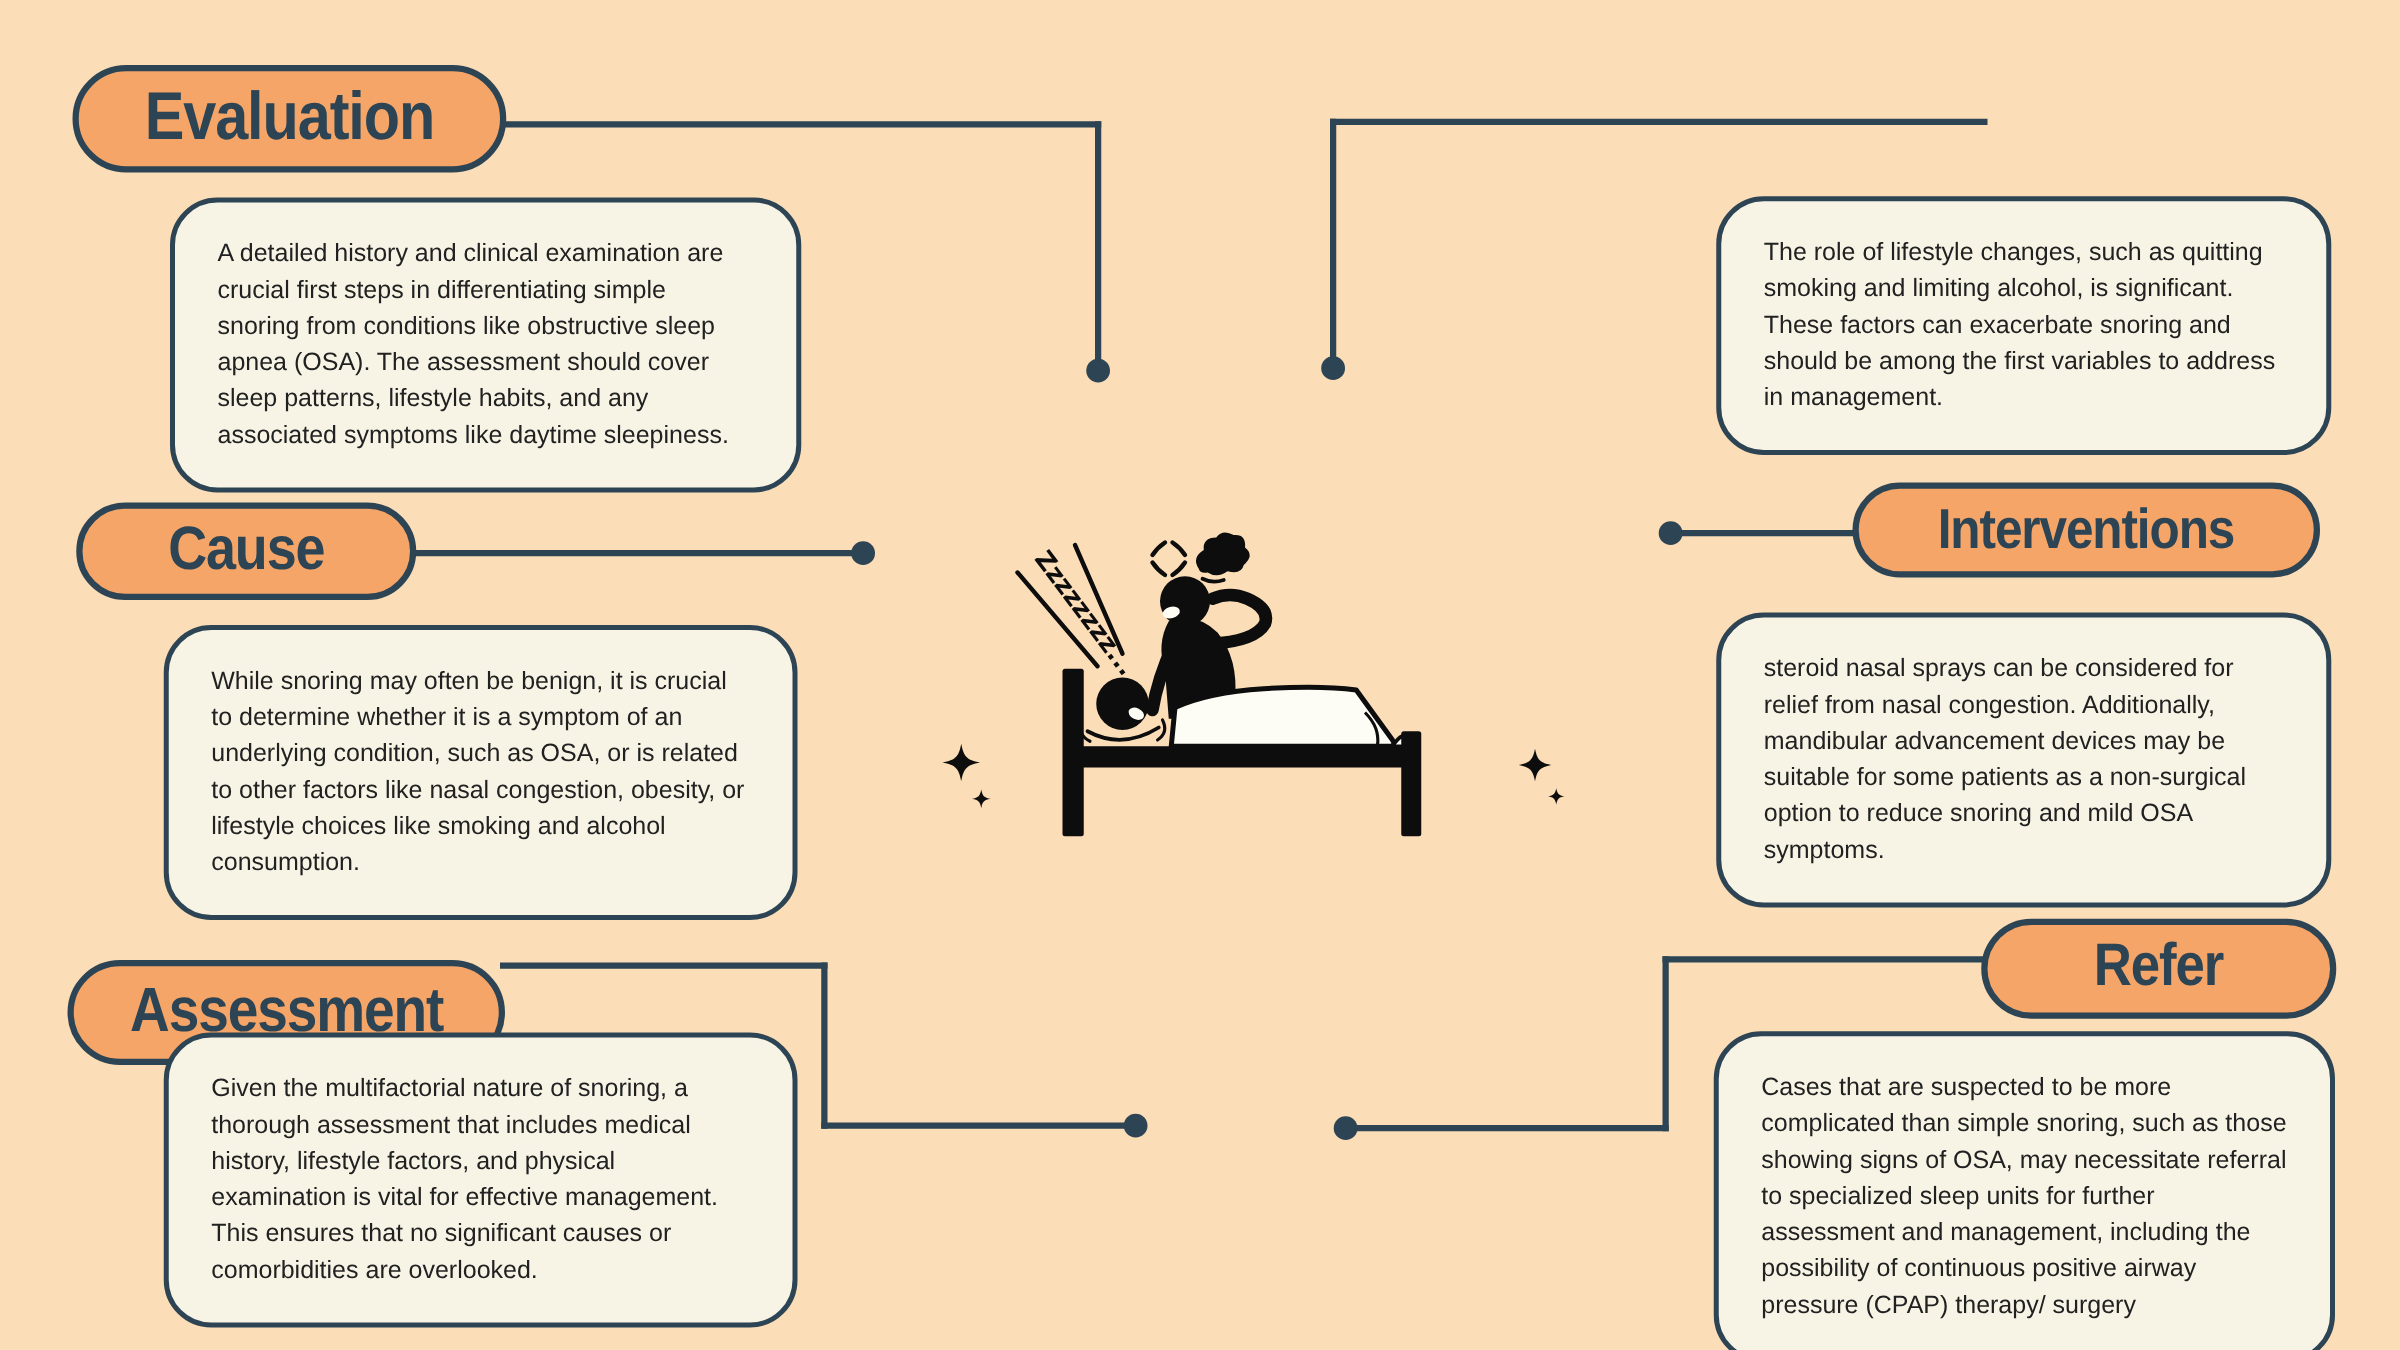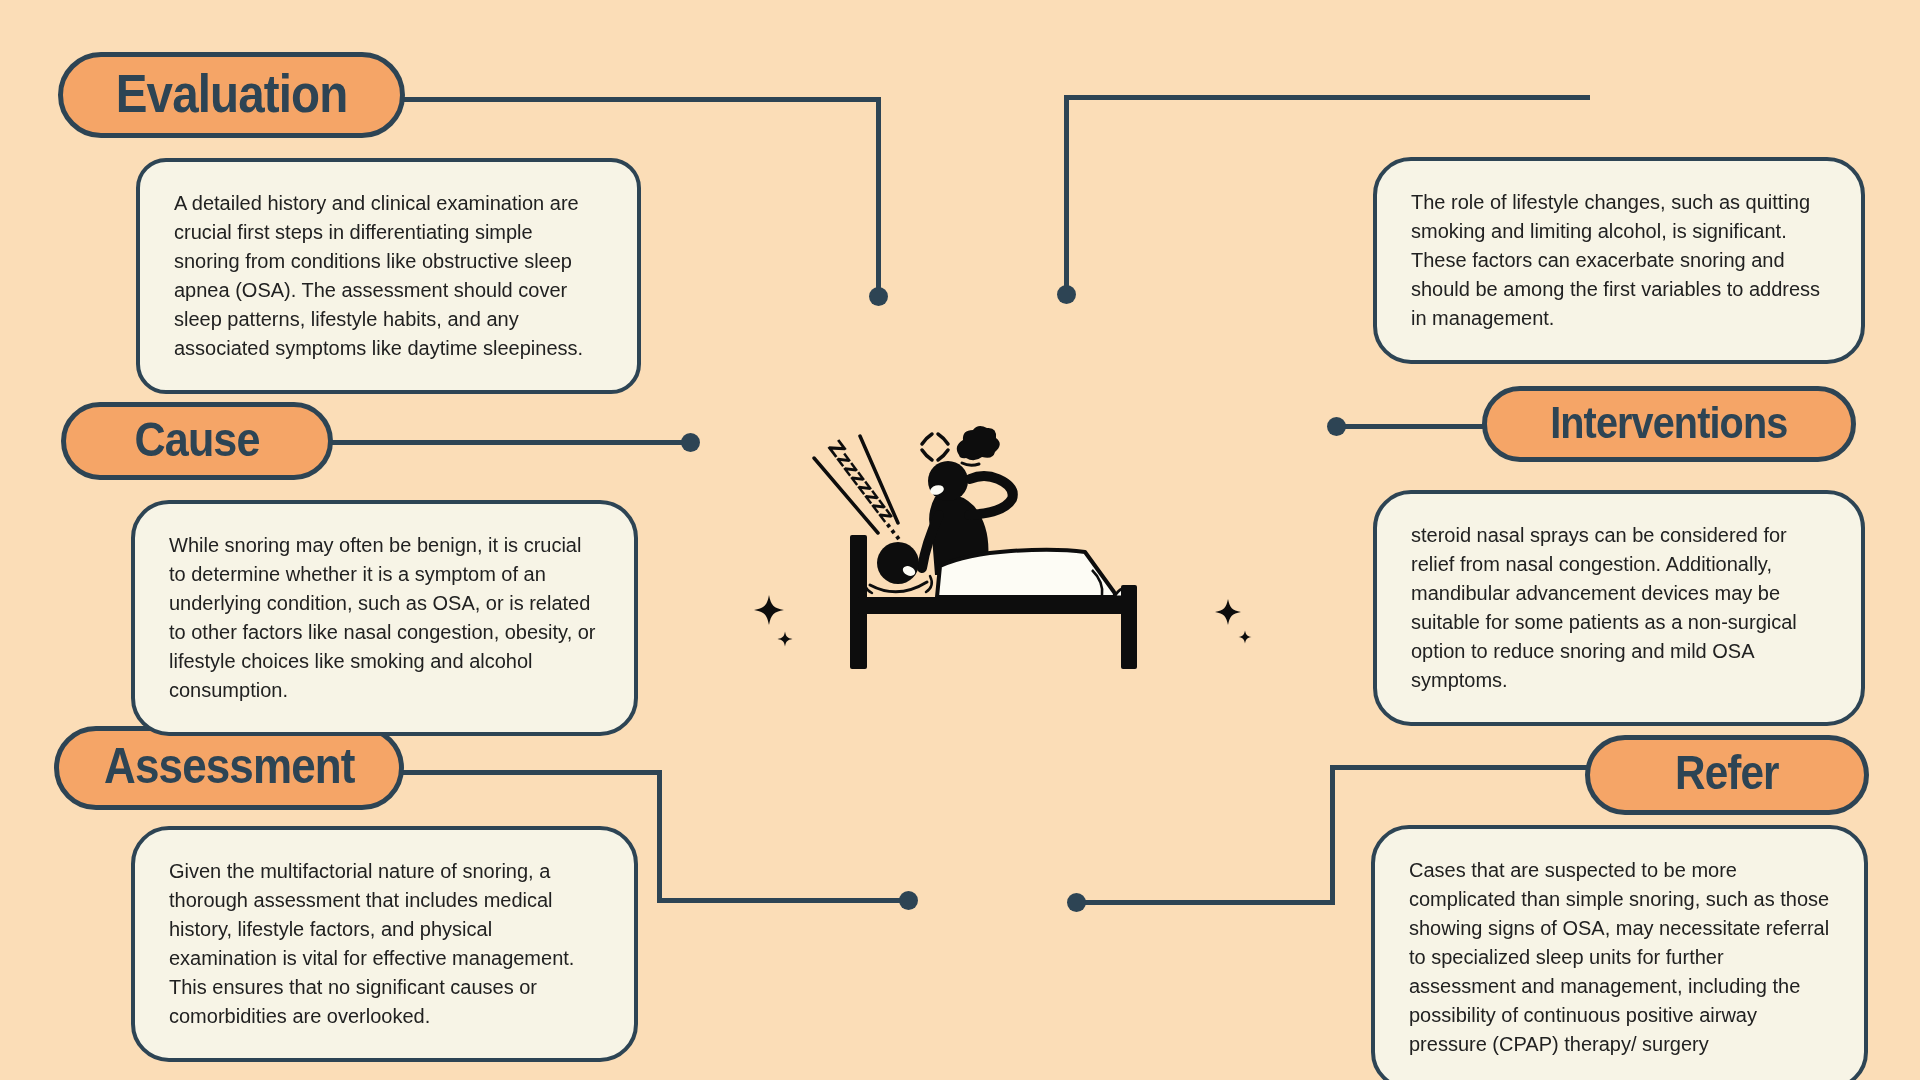--- a/index.html
+++ b/index.html
@@ -29,24 +29,24 @@
     border-radius:38px;padding:27px 34px;color:var(--ink);
     font-size:20px;line-height:1.45;
   }
   .line{position:absolute;background:var(--navy);}
   .dot{position:absolute;width:19px;height:19px;border-radius:50%;background:var(--navy);}
 
   #pill-evaluation{left:22px;top:52px;width:347px;height:86px;font-size:54px;}
   #pill-lifestyle{left:1552px;top:58px;width:276px;height:82px;font-size:49px;border-color:#131313;}
   #pill-cause{left:25px;top:402px;width:272px;height:78px;font-size:49px;justify-content:center;}
   #pill-interventions{left:1446px;top:386px;width:374px;height:76px;font-size:45px;align-items:center;}
-  #pill-assessment{left:18px;top:726px;width:350px;height:84px;font-size:50px;}
+  #pill-assessment{left:18px;top:768px;width:350px;height:84px;font-size:50px;}
   #pill-refer{left:1549px;top:735px;width:284px;height:80px;font-size:48px;}
 
-  #note-evaluation{left:100px;top:158px;width:505px;min-height:200px;border-radius:30px;}
+  #note-evaluation{left:100px;top:158px;width:505px;min-height:200px;}
   #note-lifestyle{left:1337px;top:157px;width:492px;min-height:200px;}
   #note-cause{left:95px;top:500px;width:507px;min-height:205px;}
   #note-interventions{left:1337px;top:490px;width:492px;min-height:207px;}
   #note-assessment{left:95px;top:826px;width:507px;min-height:210px;}
   #note-refer{left:1335px;top:825px;width:497px;min-height:218px;}
 
   #ln-eval-h{left:366px;top:97px;width:479px;height:5px;}
   #ln-eval-v{left:840px;top:97px;width:5px;height:198px;}
   #dot-eval{left:833px;top:287px;}
   #ln-life-h{left:1028px;top:95px;width:526px;height:5px;}

